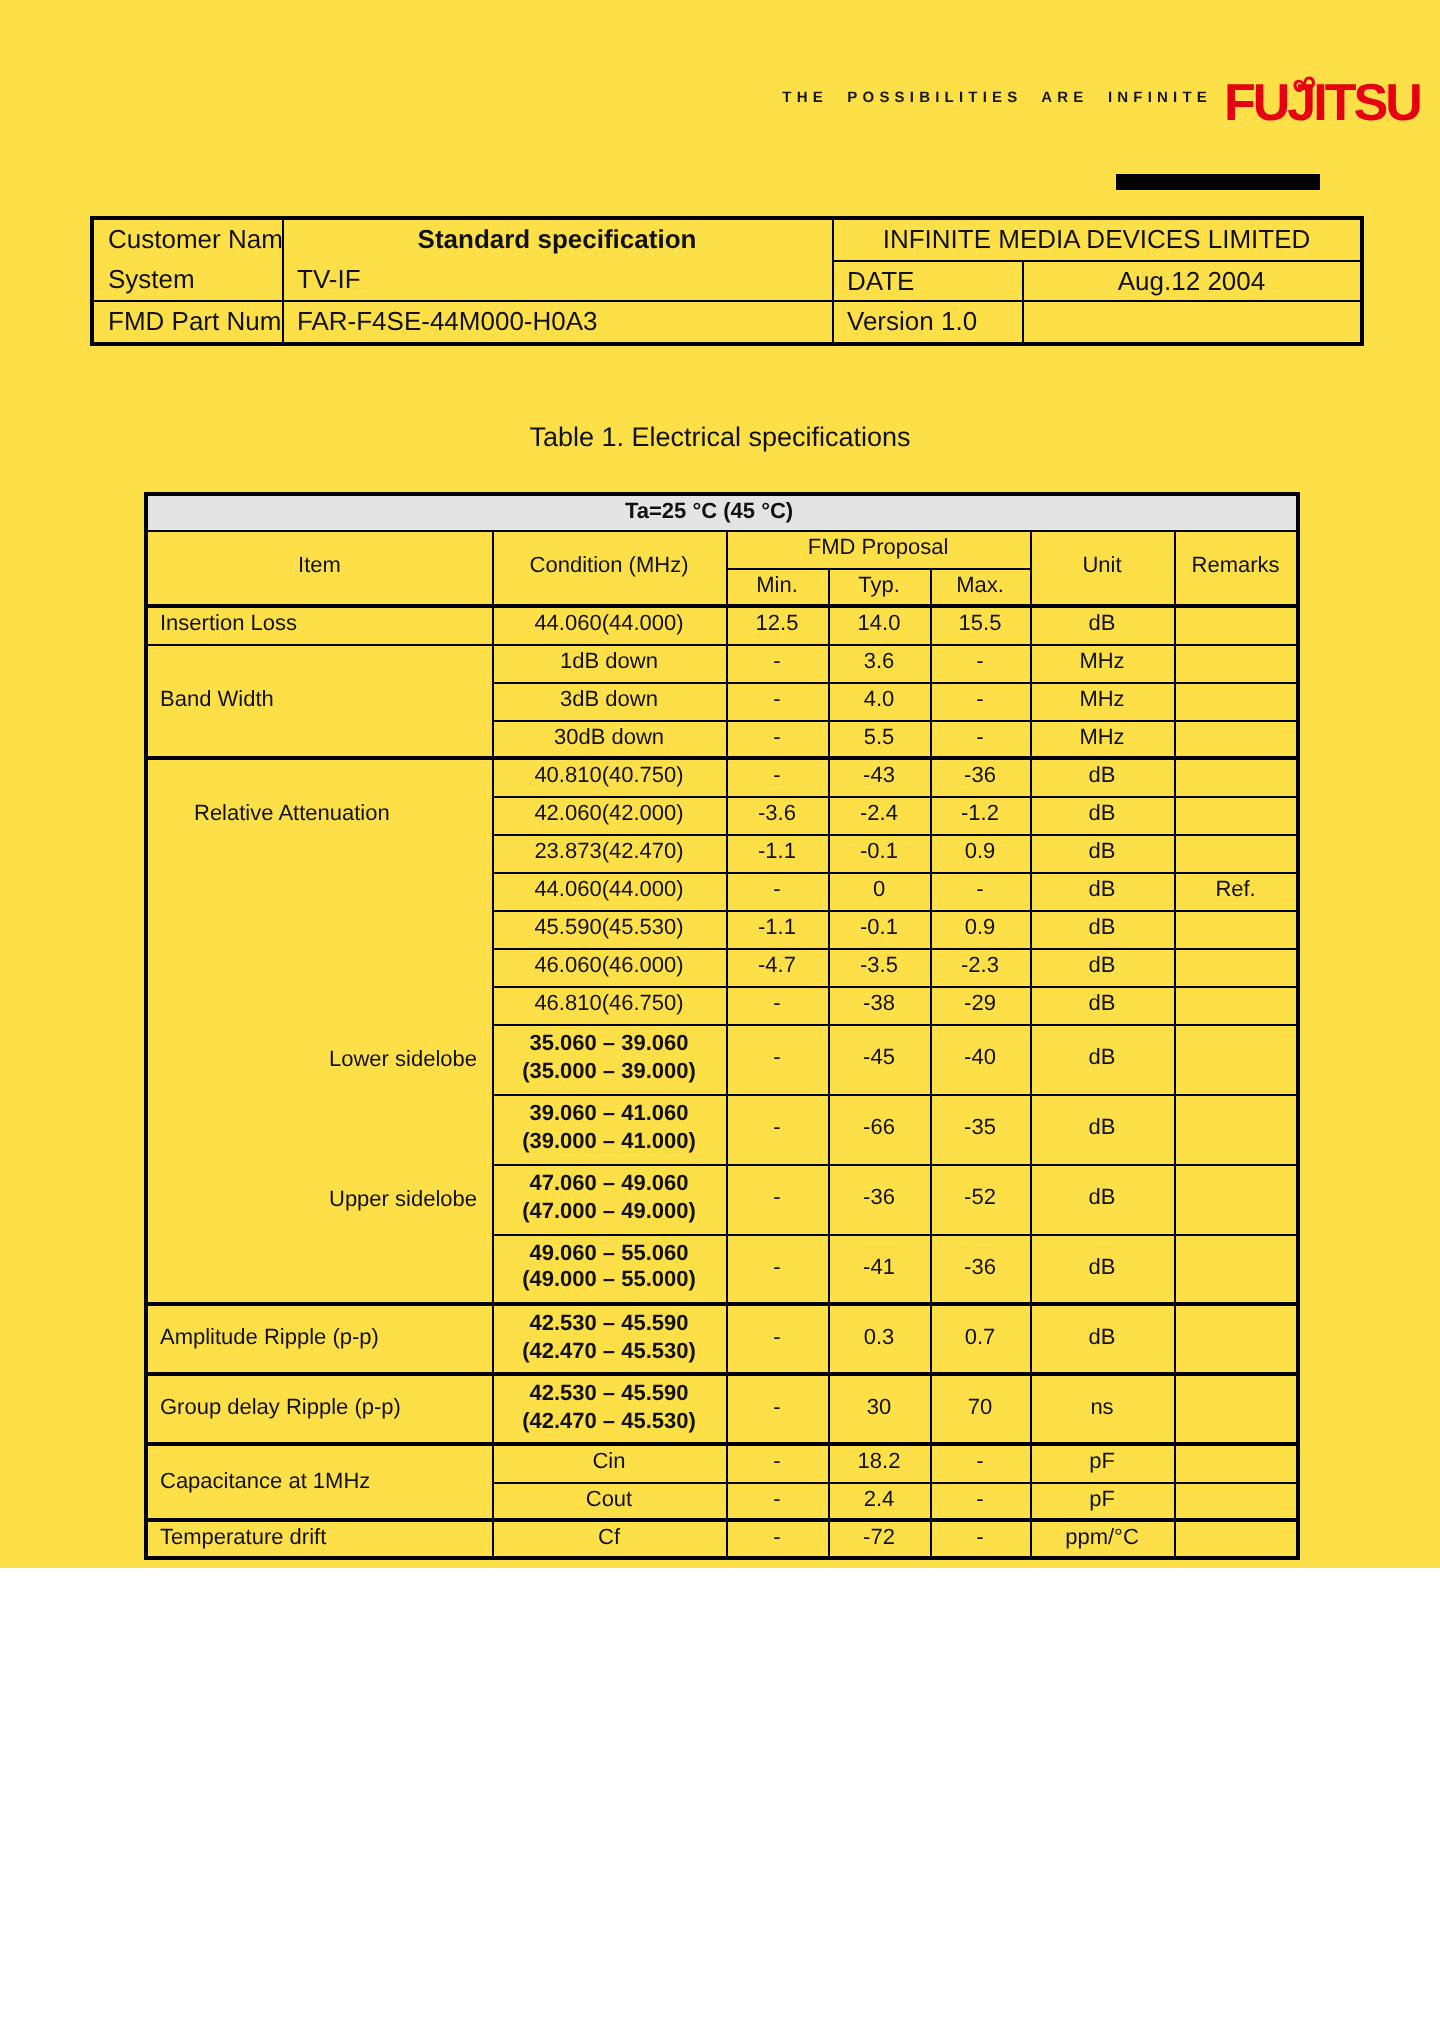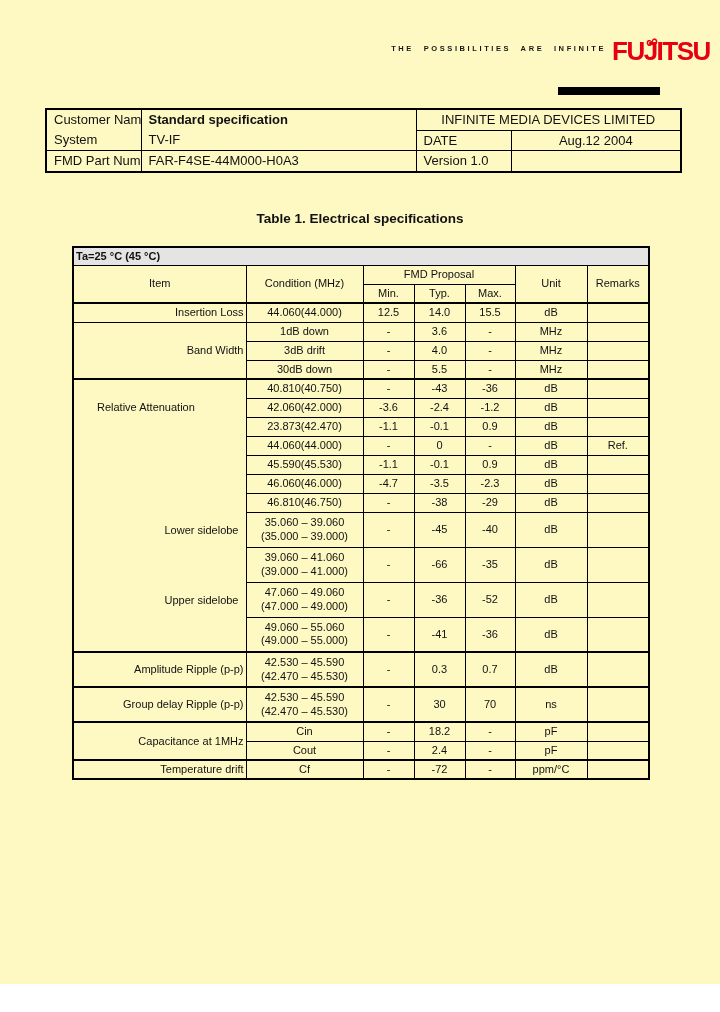--- a/index.html
+++ b/index.html
@@ -1,56 +1,56 @@
 <!DOCTYPE html>
 <html><head>
 <meta charset="utf-8">
 <style>
   html,body{margin:0;padding:0;background:#fff;}
-  .page{position:relative;width:720px;height:984px;background:#fef9c3;
+  .page{position:relative;width:720px;height:784px;background:#fde047;
         font-family:"Liberation Sans","DejaVu Sans",sans-serif;color:#111;overflow:hidden;}
 
   
   .tagline{position:absolute;top:44px;right:114px;font-size:7.5px;font-weight:bold;
            letter-spacing:2.6px;word-spacing:5px;color:#161616;white-space:nowrap;}
   .logo{position:absolute;top:38px;left:612px;font-size:26px;font-weight:bold;
         letter-spacing:-1.5px;color:#e60012;line-height:26px;}
   .logo .inf{position:absolute;top:-9px;left:34px;font-size:17px;letter-spacing:0;
              transform:rotate(-18deg);}
   .redaction{position:absolute;left:558px;top:87px;width:102px;height:8px;background:#000;}
 
   
   .info-table{position:absolute;left:45px;top:108px;width:635px;border-collapse:collapse;
               table-layout:fixed;font-size:13px;border:2.5px solid #000;}
   .info-table td{border:1.5px solid #000;padding:0 7px;vertical-align:middle;overflow:hidden;white-space:nowrap;}
   .info-table .two-line div{line-height:20px;height:20px;}
-  .bold{font-weight:bold;}
+  .bold{font-weight:bold;text-align:center;}
   .center{text-align:center;}
 
   
   .doc-title{position:absolute;top:211px;left:0;width:720px;text-align:center;
-             font-size:13.5px;font-weight:bold;}
+             font-size:13.5px;font-weight:normal;}
 
   
   .spec-table{position:absolute;left:72px;top:246px;width:576px;border-collapse:collapse;
               table-layout:fixed;font-size:11px;border:2.5px solid #000;}
   .spec-table td{border:1.5px solid #000;padding:0 2px;text-align:center;
                  vertical-align:middle;line-height:13px;overflow:hidden;}
-  .spec-table tr.ta td{background:#e4e4e4;text-align:left;font-weight:bold;padding-right:15px;}
+  .spec-table tr.ta td{background:#e4e4e4;text-align:center;font-weight:bold;padding-right:15px;}
   .spec-table tr.hdr td{border-bottom-width:1.5px;}
   .spec-table tr.sec td{border-top-width:2.5px;}
-  .spec-table td.item{text-align:right;padding-left:6px;}
+  .spec-table td.item{text-align:left;padding-left:6px;}
   .spec-table td.ra-cell{position:relative;vertical-align:top;text-align:left;padding:17px;}
   .ra-cell .ra-title{padding:3px 6px 0 6px;line-height:14px;}
   .ra-cell .sidelobe{position:absolute;left:0;right:7px;
                      display:flex;align-items:center;justify-content:flex-end;}
   .ra-cell .lower{top:133px;height:35px;}
   .ra-cell .upper{top:203px;height:35px;}
   tr.rh{height:19px;} tr.rt{height:18px;} tr.rs{height:19px;} tr.rd{height:35px;}
-  .cond2 div{line-height:13.5px;}
+  .cond2 div{line-height:13.5px;font-weight:bold;}
 </style>
 </head>
 <body>
 
 <div class="page">
 
   <div class="tagline">THE POSSIBILITIES ARE INFINITE</div>
   <div class="logo">
     <span>FUJITSU</span>
     <span class="inf">∞</span>
@@ -133,21 +133,21 @@
     <tr class="rs">
       <td class="item" rowspan="3">Band Width</td>
       <td>1dB down</td>
       <td>-</td>
       <td>3.6</td>
       <td>-</td>
       <td>MHz</td>
       <td></td>
     </tr>
     <tr class="rs">
-      <td>3dB drift</td>
+      <td>3dB down</td>
       <td>-</td>
       <td>4.0</td>
       <td>-</td>
       <td>MHz</td>
       <td></td>
     </tr>
     <tr class="rs">
       <td>30dB down</td>
       <td>-</td>
       <td>5.5</td>

